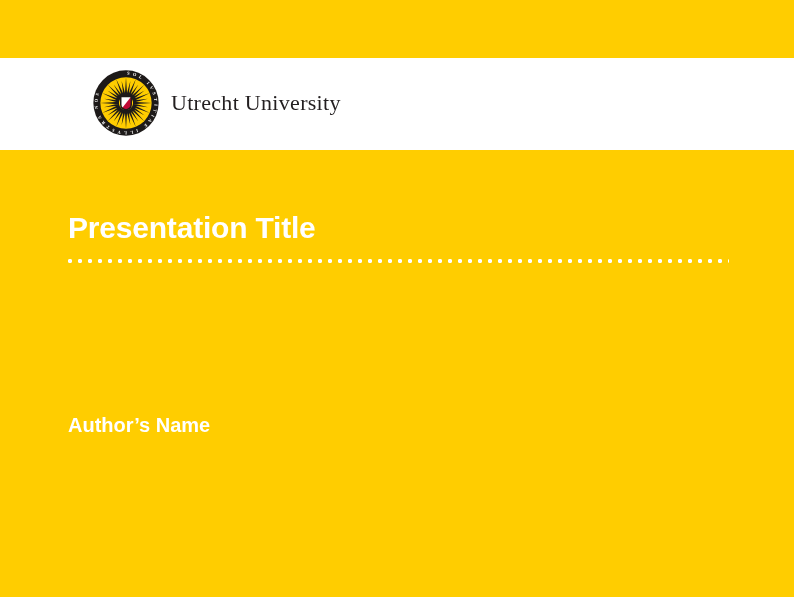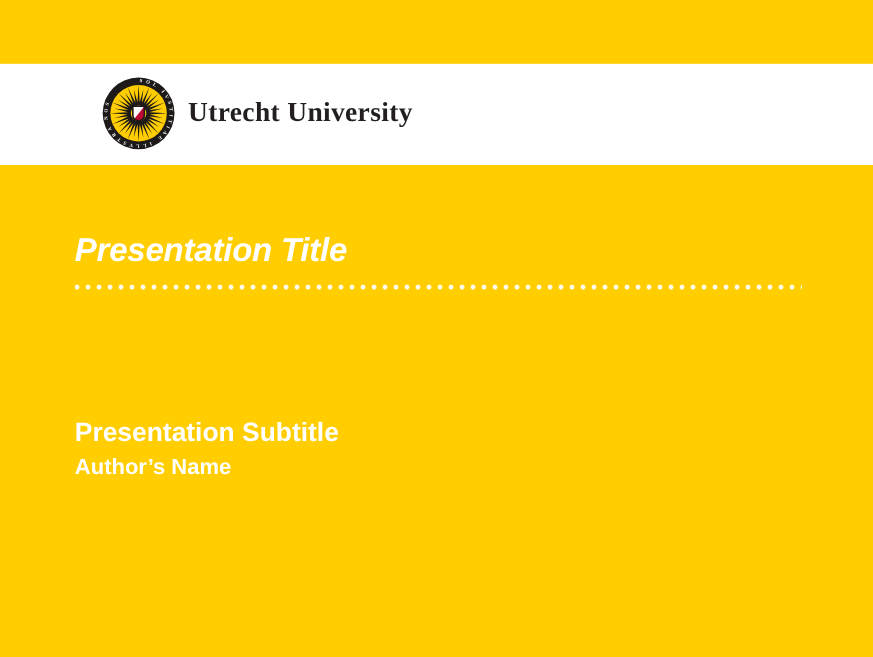--- a/index.html
+++ b/index.html
@@ -31,38 +31,37 @@
     display:flex;align-items:center;gap:11px;
   }
   .seal{width:68px;height:68px;display:block;}
   .ring-text{
     font-family:"Liberation Serif",serif;
     font-size:4.6px;letter-spacing:3.1px;font-weight:700;
     fill:var(--white,#fff);
   }
   .wordmark{
     font-family:"Liberation Serif",serif;
-    font-weight:700;
-    font-size:25px;
+    font-weight:400;
+    font-size:22px;
     letter-spacing:0.3px;
     color:var(--logo-text-dark,#231F20);
     white-space:nowrap;
   }
   .band-main{
     position:absolute;left:0;top:150px;width:794px;height:447px;
     background:var(--brand-yellow,#FFCD00);
   }
   .title{
     position:absolute;left:68px;top:61px; 
     margin:0;
     font-size:30px;line-height:34px;font-weight:700;
     letter-spacing:-0.2px;
     color:var(--white,#fff);
     white-space:nowrap;
-    font-style:italic;
   }
   .dotted{
     position:absolute;left:68px;top:108px; 
     width:661px;height:6px;
     background-image:radial-gradient(circle at 2px 3px, var(--white,#fff) 1.9px, rgba(255,255,255,0) 2.4px);
     background-size:10px 6px;
     background-repeat:repeat-x;
   }
   .subtitle{
     position:absolute;left:68px;top:230px; 
@@ -109,17 +108,16 @@
         <polygon points="5.4,-6.6 5.4,7.2 -5.6,7.2" clip-path="url(#shieldClip)" style="fill:var(--shield-red,#C00A35)"></polygon>
         <path d="M -5.4 -6.6 L 5.4 -6.6 L 5.4 1.6 Q 5.4 6.2 0 7.1 Q -5.4 6.2 -5.4 1.6 Z" fill="none" stroke-width="1.5" style="stroke:var(--seal-black,#1D1A19)"></path>
       </svg>
       <span class="wordmark">Utrecht University</span>
     </div>
   </div>
 
   <div class="band-main">
     <h1 class="title">Presentation Title</h1>
     <div class="dotted"></div>
-    <h2 class="subtitle">Presentation Subtitle</h2>
     <div class="author">Author’s Name</div>
   </div>
 
 </div>
 
 </body></html>

